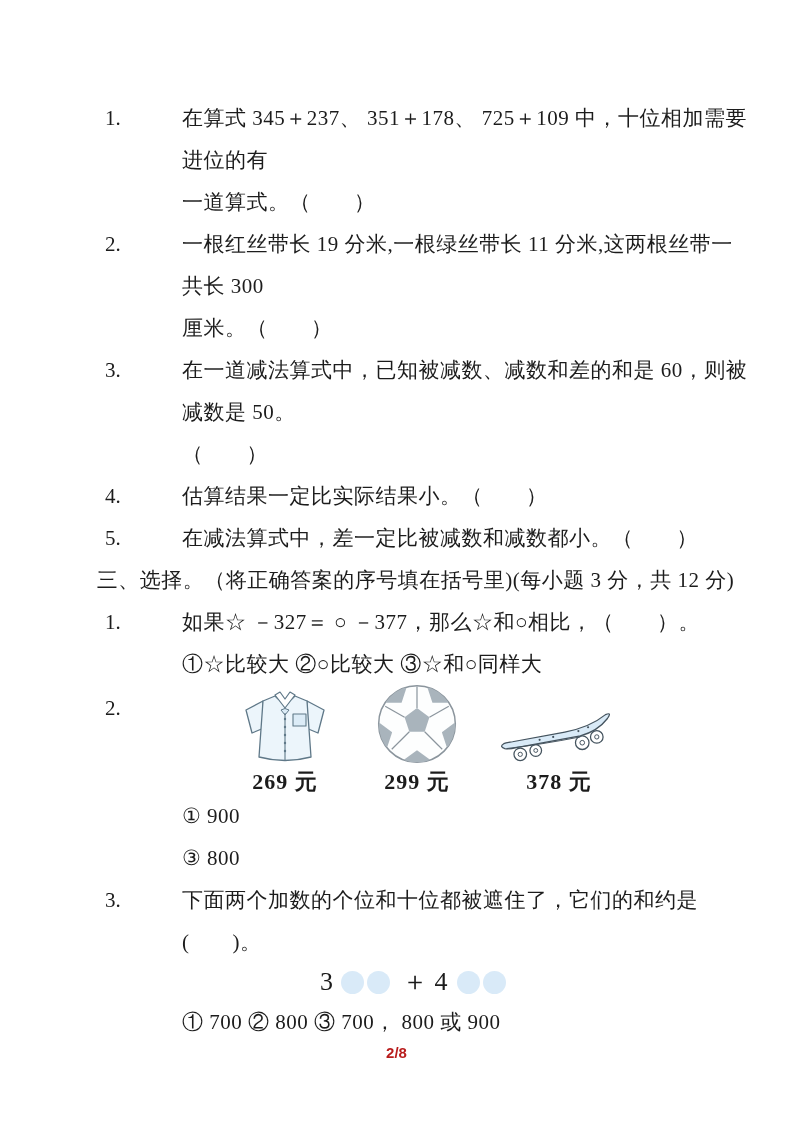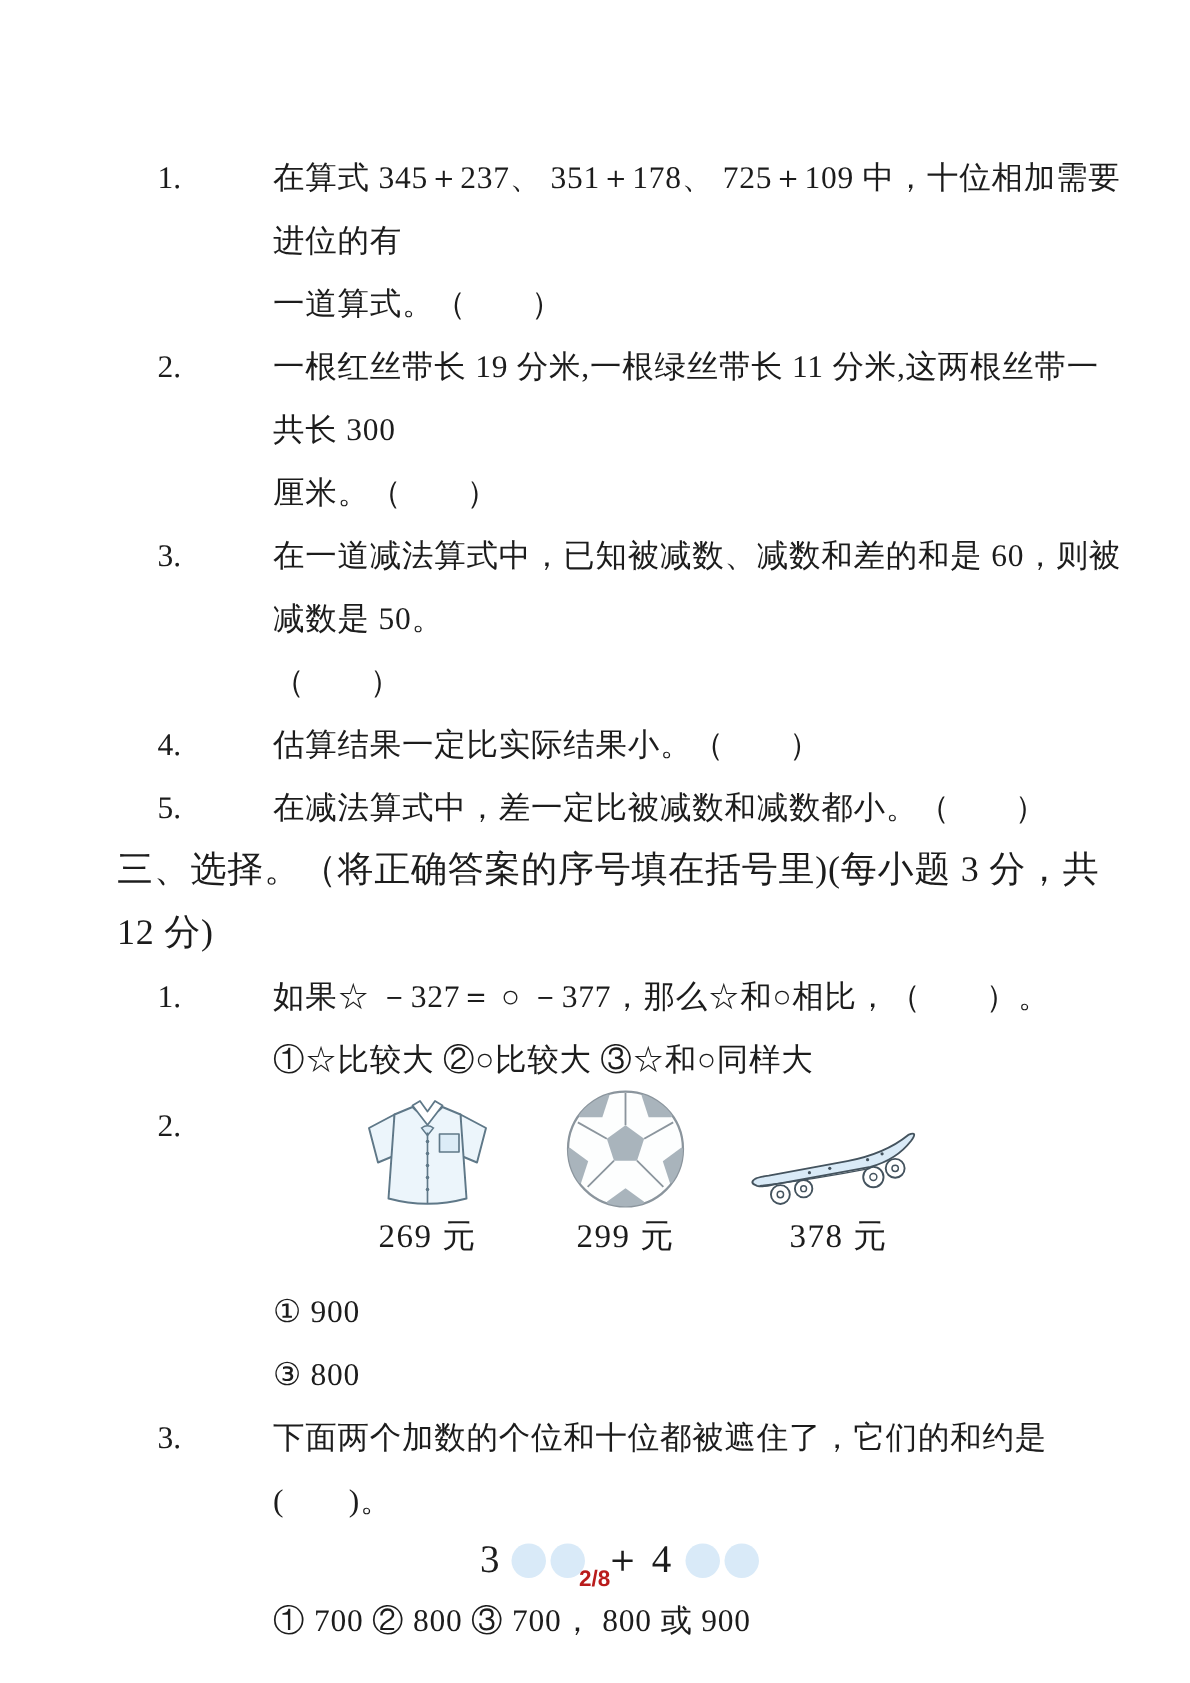--- a/index.html
+++ b/index.html
@@ -11,25 +11,25 @@
     color:#1c1c1c;
     overflow:hidden;
   }
   .content{
     position:absolute;
     top:97px;left:105px;right:40px;
   }
   .line{line-height:42px;font-size:21px;letter-spacing:0.5px;margin-left:44px;}
   .qitem{position:relative;padding-left:33px;}
   .qnum{position:absolute;left:0;top:0;line-height:42px;font-size:21px;}
-  .section-heading{margin-left:-27px;font-size:24px;line-height:42px;letter-spacing:0.5px;}
+  .section-heading{margin-left:-27px;font-size:21px;line-height:42px;letter-spacing:0.5px;text-align:center;}
   
   .products{
     display:flex;align-items:flex-end;gap:37px;
-    margin-left:95px;height:108px;margin-top:2px;margin-bottom:16px;
+    margin-left:95px;height:108px;margin-top:2px;font-weight:bold;
   }
   .product{display:flex;flex-direction:column;align-items:center;}
   .price{font-size:22px;line-height:26px;margin-top:2px;letter-spacing:1px;}
   
   .expr{
     padding-left:182px;height:38px;line-height:38px;
     display:flex;align-items:center;font-size:26px;
   }
   .dot{
     display:inline-block;width:23px;height:23px;border-radius:50%;

